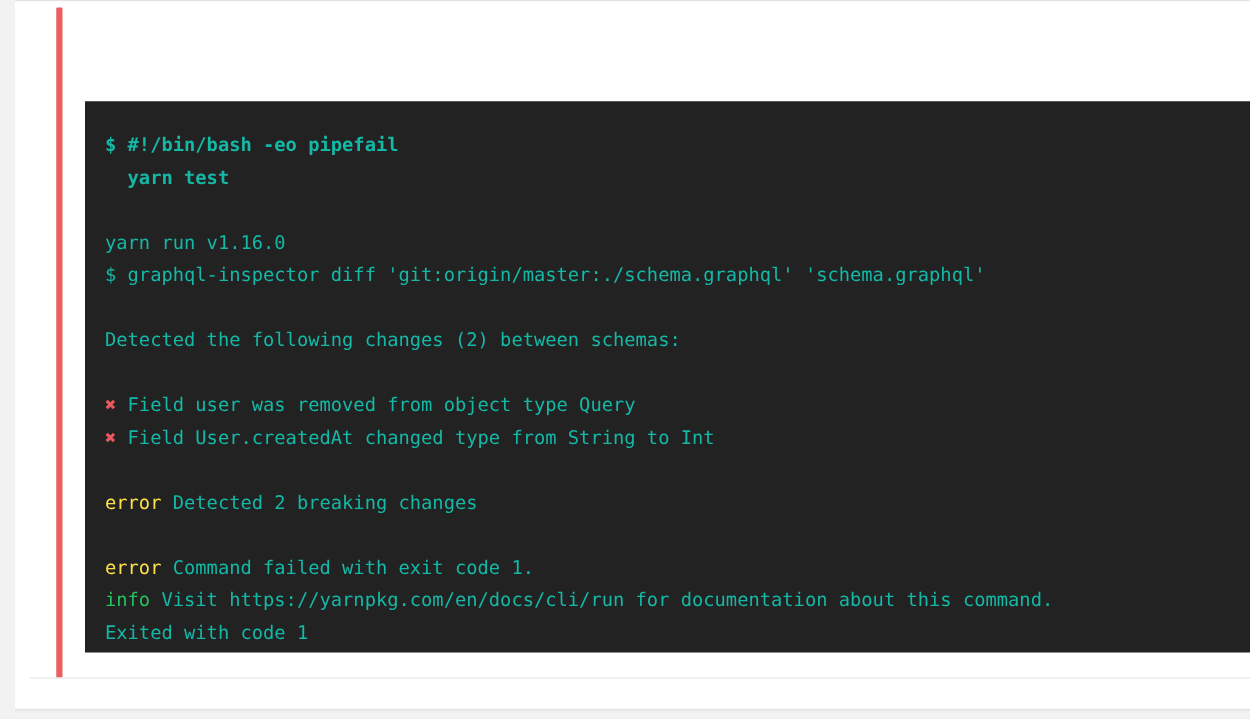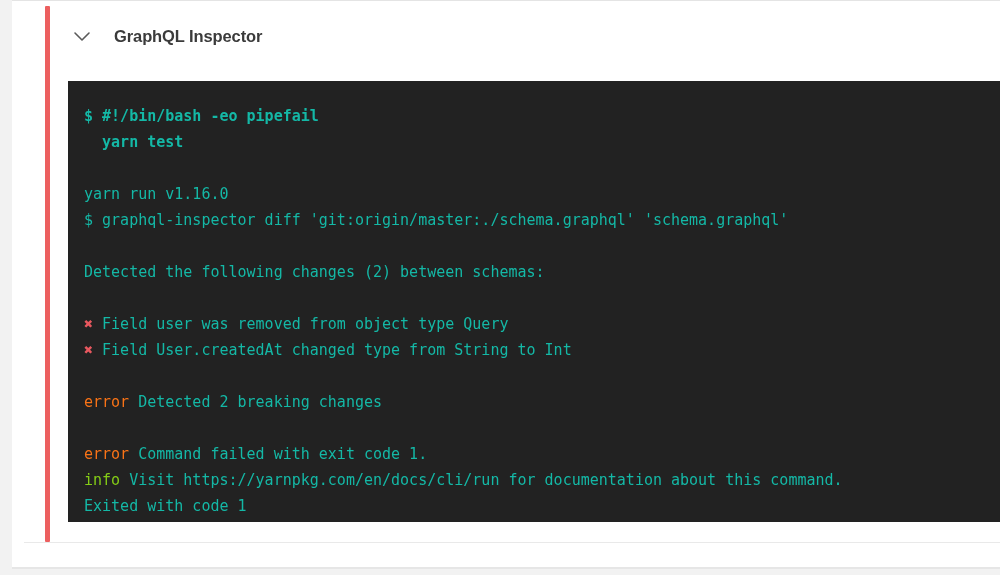--- a/index.html
+++ b/index.html
@@ -100,22 +100,22 @@
     font-size: 15px;
     line-height: 26px;
     color: #e6e6e6;
     white-space: pre;
   }
 
   .line { white-space: pre; }
   .line.bold { font-weight: bold; color: #ffffff; }
   .line.blank { height: 26px; }
 
-  .tok-err   { color: #f97316; }
-  .tok-info  { color: #84cc16; }
+  .tok-err   { color: #fde047; }
+  .tok-info  { color: #22c55e; }
   .tok-cross { color: #e8585f; font-weight: bold; }
   .tok-plain { color: #14b8a6; }
 
   
   .card-divider {
     position: absolute;
     left: 12px;
     top: 541px;
     width: 988px;
     height: 1px;
@@ -147,28 +147,20 @@
 <div class="page">
 
   <div class="gutter-left"></div>
 
   <div class="top-rule"></div>
 
   <div class="build-card">
 
     <div class="status-strip"></div>
 
-    <div class="step-header">
-      <span class="chevron-icon">
-        <svg width="24" height="24" viewBox="0 0 24 24" fill="none" stroke="#5a5a5a" stroke-width="1.6" stroke-linecap="round" stroke-linejoin="round">
-          <polyline points="5,9 12,16 19,9"></polyline>
-        </svg>
-      </span>
-      <span class="step-title">GraphQL Inspector</span>
-    </div>
 
     <div class="terminal">
       <div class="term-body"><div class="line bold"><span class="tok-plain">$ #!/bin/bash -eo pipefail</span></div><div class="line bold"><span class="tok-plain">  yarn test</span></div><div class="line blank">&nbsp;</div><div class="line"><span class="tok-plain">yarn run v1.16.0</span></div><div class="line"><span class="tok-plain">$ graphql-inspector diff 'git:origin/master:./schema.graphql' 'schema.graphql'</span></div><div class="line blank">&nbsp;</div><div class="line"><span class="tok-plain">Detected the following changes (2) between schemas:</span></div><div class="line blank">&nbsp;</div><div class="line"><span class="tok-cross">✖</span><span class="tok-plain"> Field user was removed from object type Query</span></div><div class="line"><span class="tok-cross">✖</span><span class="tok-plain"> Field User.createdAt changed type from String to Int</span></div><div class="line blank">&nbsp;</div><div class="line"><span class="tok-err">error</span><span class="tok-plain"> Detected 2 breaking changes</span></div><div class="line blank">&nbsp;</div><div class="line"><span class="tok-err">error</span><span class="tok-plain"> Command failed with exit code 1.</span></div><div class="line"><span class="tok-info">info</span><span class="tok-plain"> Visit https://yarnpkg.com/en/docs/cli/run for documentation about this command.</span></div><div class="line"><span class="tok-plain">Exited with code 1</span></div></div>
     </div>
 
     <div class="card-divider"></div>
   </div>
 
   <div class="card-bottom-edge"></div>
 </div>

